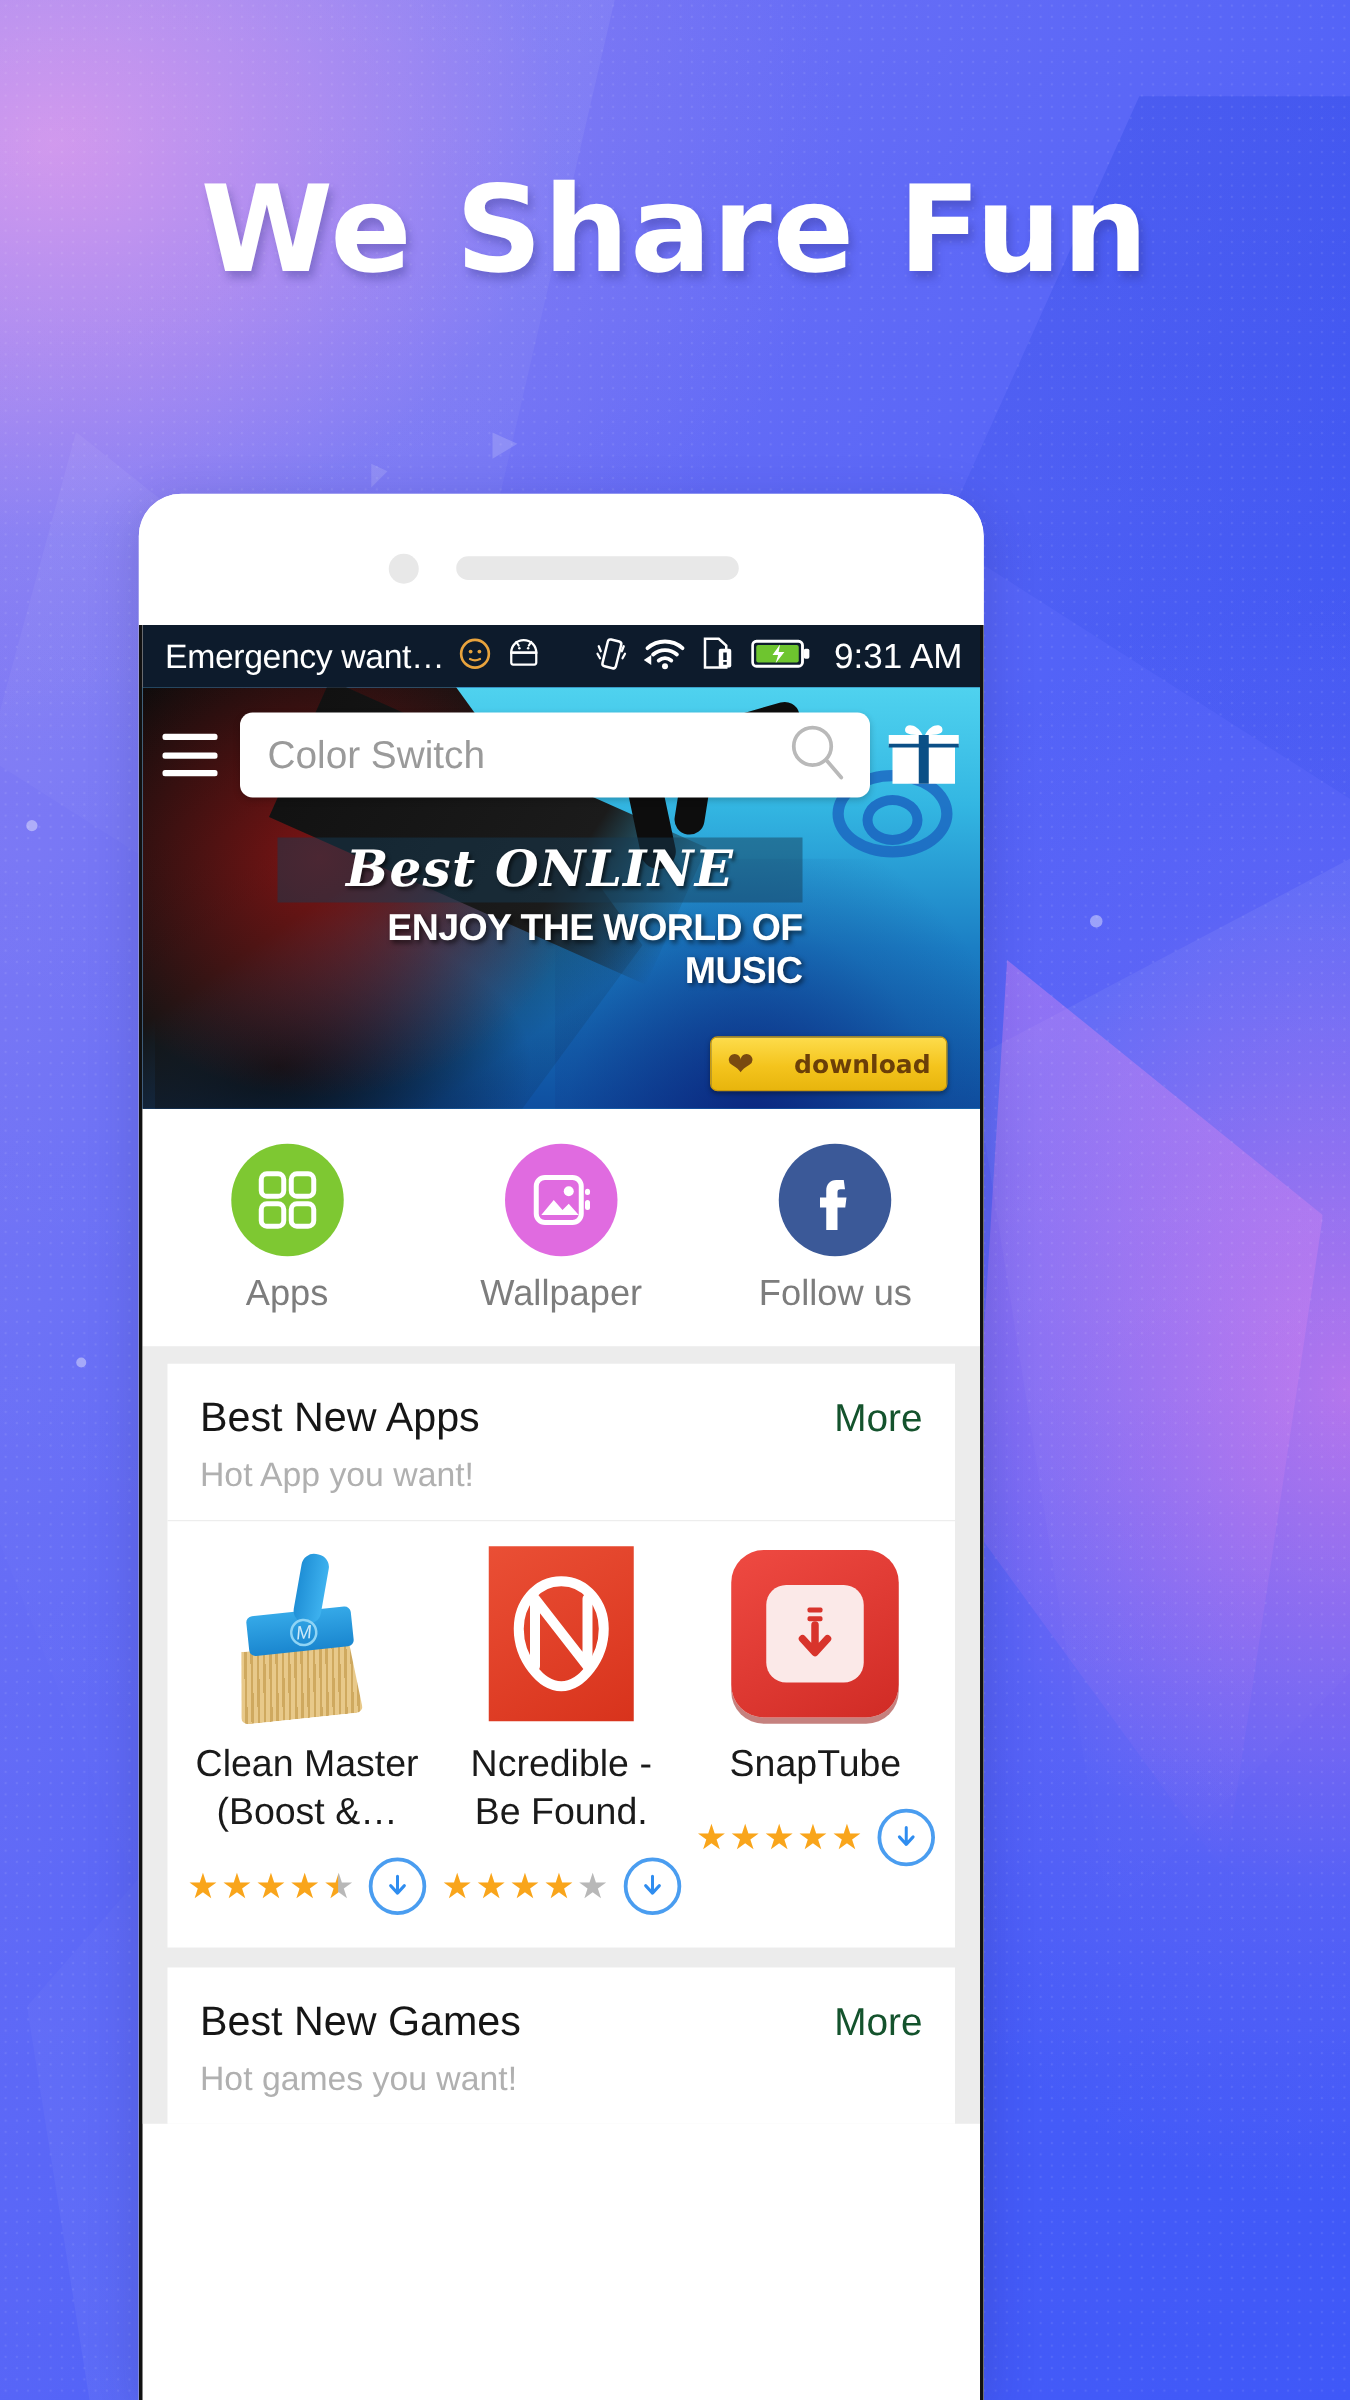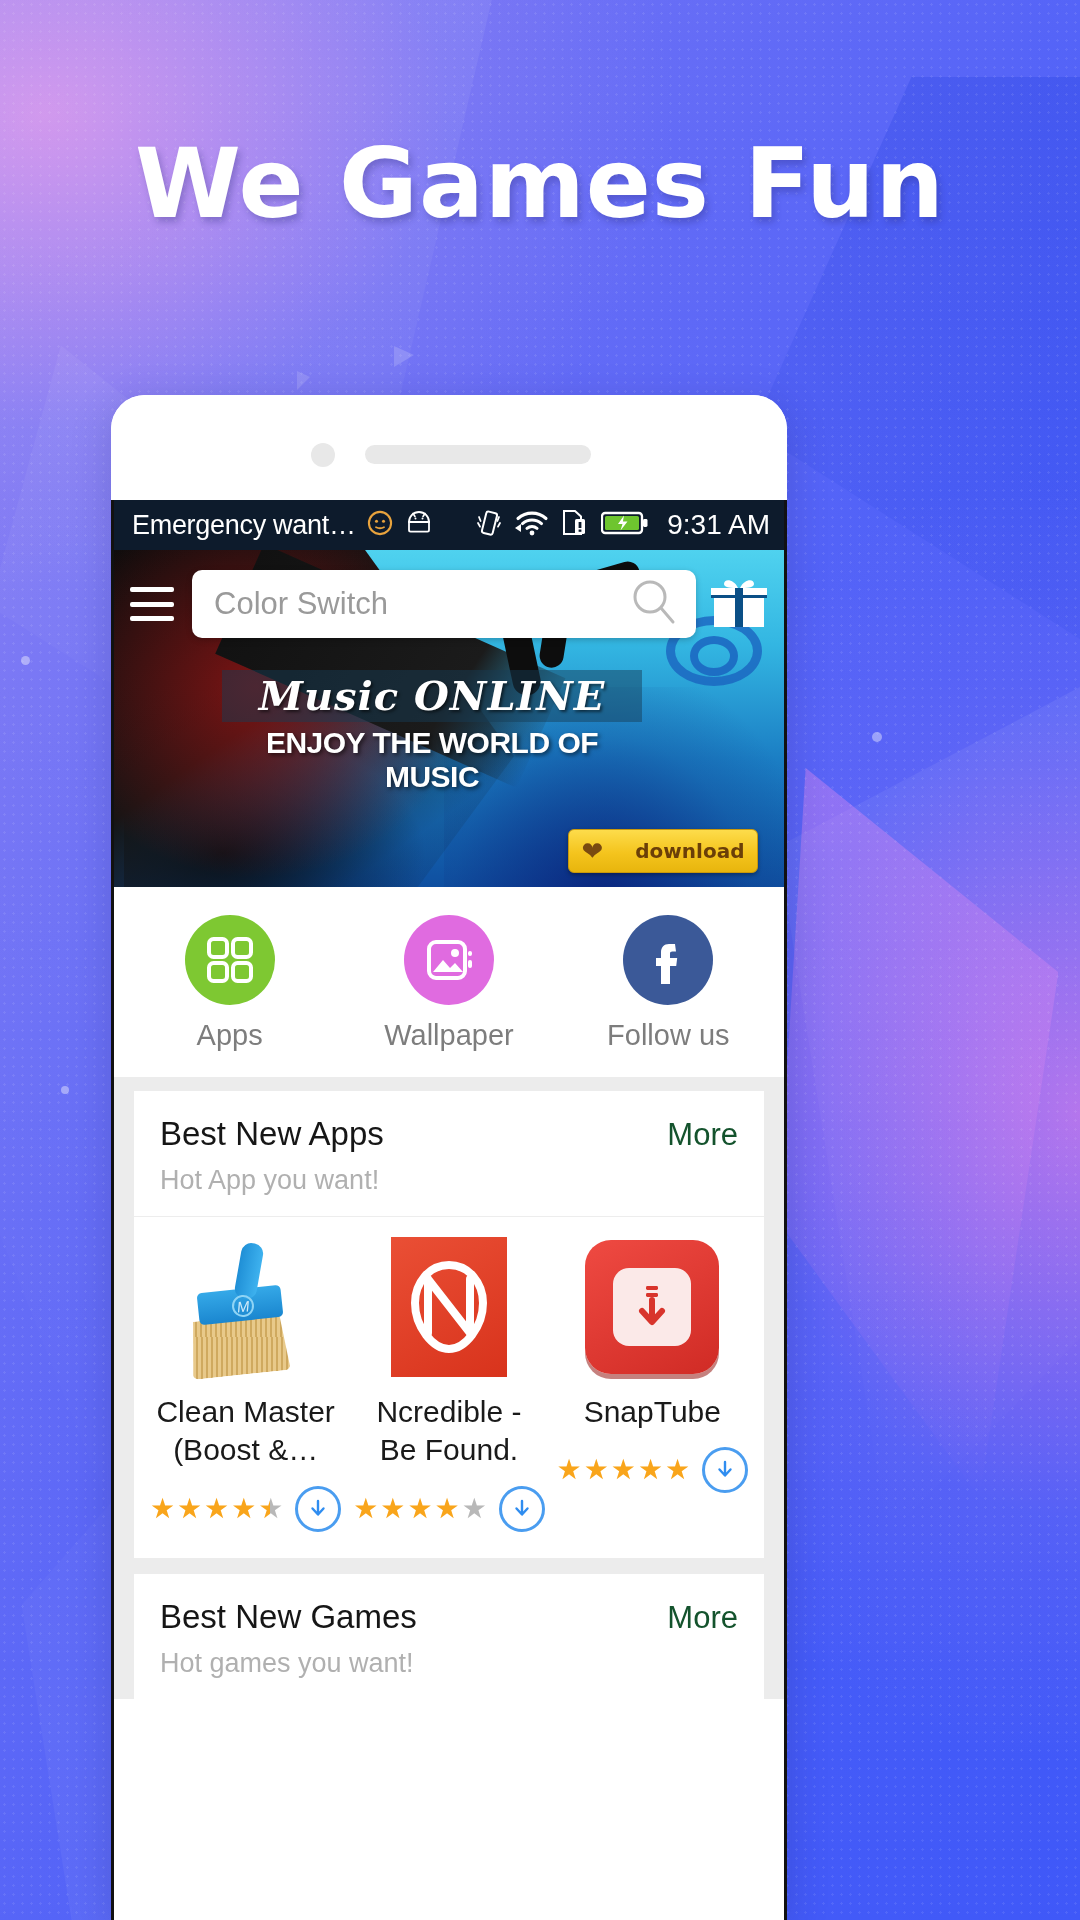--- a/index.html
+++ b/index.html
@@ -128,21 +128,21 @@
     position:absolute; left:108px; top:120px; width:420px; height:52px;
     background:rgba(22,60,85,.48);
   }
   .b-title span {
     position:absolute; left:0; top:0; width:100%; text-align:center;
     font-family:"DejaVu Serif", serif; font-style:italic; font-weight:bold;
     font-size:40px; color:#fff; letter-spacing:1px; line-height:52px;
     text-shadow:2px 2px 3px rgba(0,0,0,.55);
   }
   .b-sub {
-    position:absolute; left:108px; top:176px; width:420px; text-align:center;
+    position:absolute; left:108px; top:176px; width:420px; text-align:right;
     font-family:"Liberation Sans", sans-serif; font-weight:bold; font-size:30px;
     color:#fff; letter-spacing:-.5px; text-shadow:2px 2px 4px rgba(0,0,0,.6);
   }
   #dl-btn {
     position:absolute; right:26px; bottom:14px; width:190px; height:44px;
     border-radius:6px;
     background:linear-gradient(180deg,#fddc4b 0%, #f4c41d 55%, #e8b50d 100%);
     border:1px solid #c9980a;
     display:flex; align-items:center; justify-content:center; gap:16px;
     box-shadow:0 2px 4px rgba(0,0,0,.35);
@@ -243,21 +243,21 @@
   <div class="poly p5"></div>
   <div class="poly p6"></div>
   <div class="bg-dots"></div>
   <div class="tri t1"></div>
   <div class="tri t2"></div>
   <div class="dotlight" style="left:21px;top:656px;width:9px;height:9px;"></div>
   <div class="dotlight" style="left:61px;top:1086px;width:8px;height:8px;"></div>
   <div class="dotlight" style="left:872px;top:732px;width:10px;height:10px;"></div>
 </div>
 
-<div id="headline">We Games Fun</div>
+<div id="headline">We Share Fun</div>
 
 <div id="phone">
 
   <div id="phone-top">
     <div id="cam"></div>
     <div id="speaker"></div>
   </div>
 
   <div id="screen">
 
@@ -324,21 +324,21 @@
       <div class="b-crowd"></div>
       <div class="b-guitar"></div>
       <div class="b-neck"></div>
       <div class="b-fig f1"></div>
       <div class="b-fig f2"></div>
       <div class="b-fig f3"></div>
       <div class="b-rings"></div>
       <div class="b-rings2"></div>
 
       <div class="b-title">
-        <span>Music ONLINE</span>
+        <span>Best ONLINE</span>
       </div>
       <div class="b-sub">ENJOY THE WORLD OF MUSIC</div>
 
       <div id="dl-btn">
         <span class="heart">❤</span>
         <span class="dl-label">download</span>
       </div>
 
       <div id="topbar">
         <div id="hamburger">

